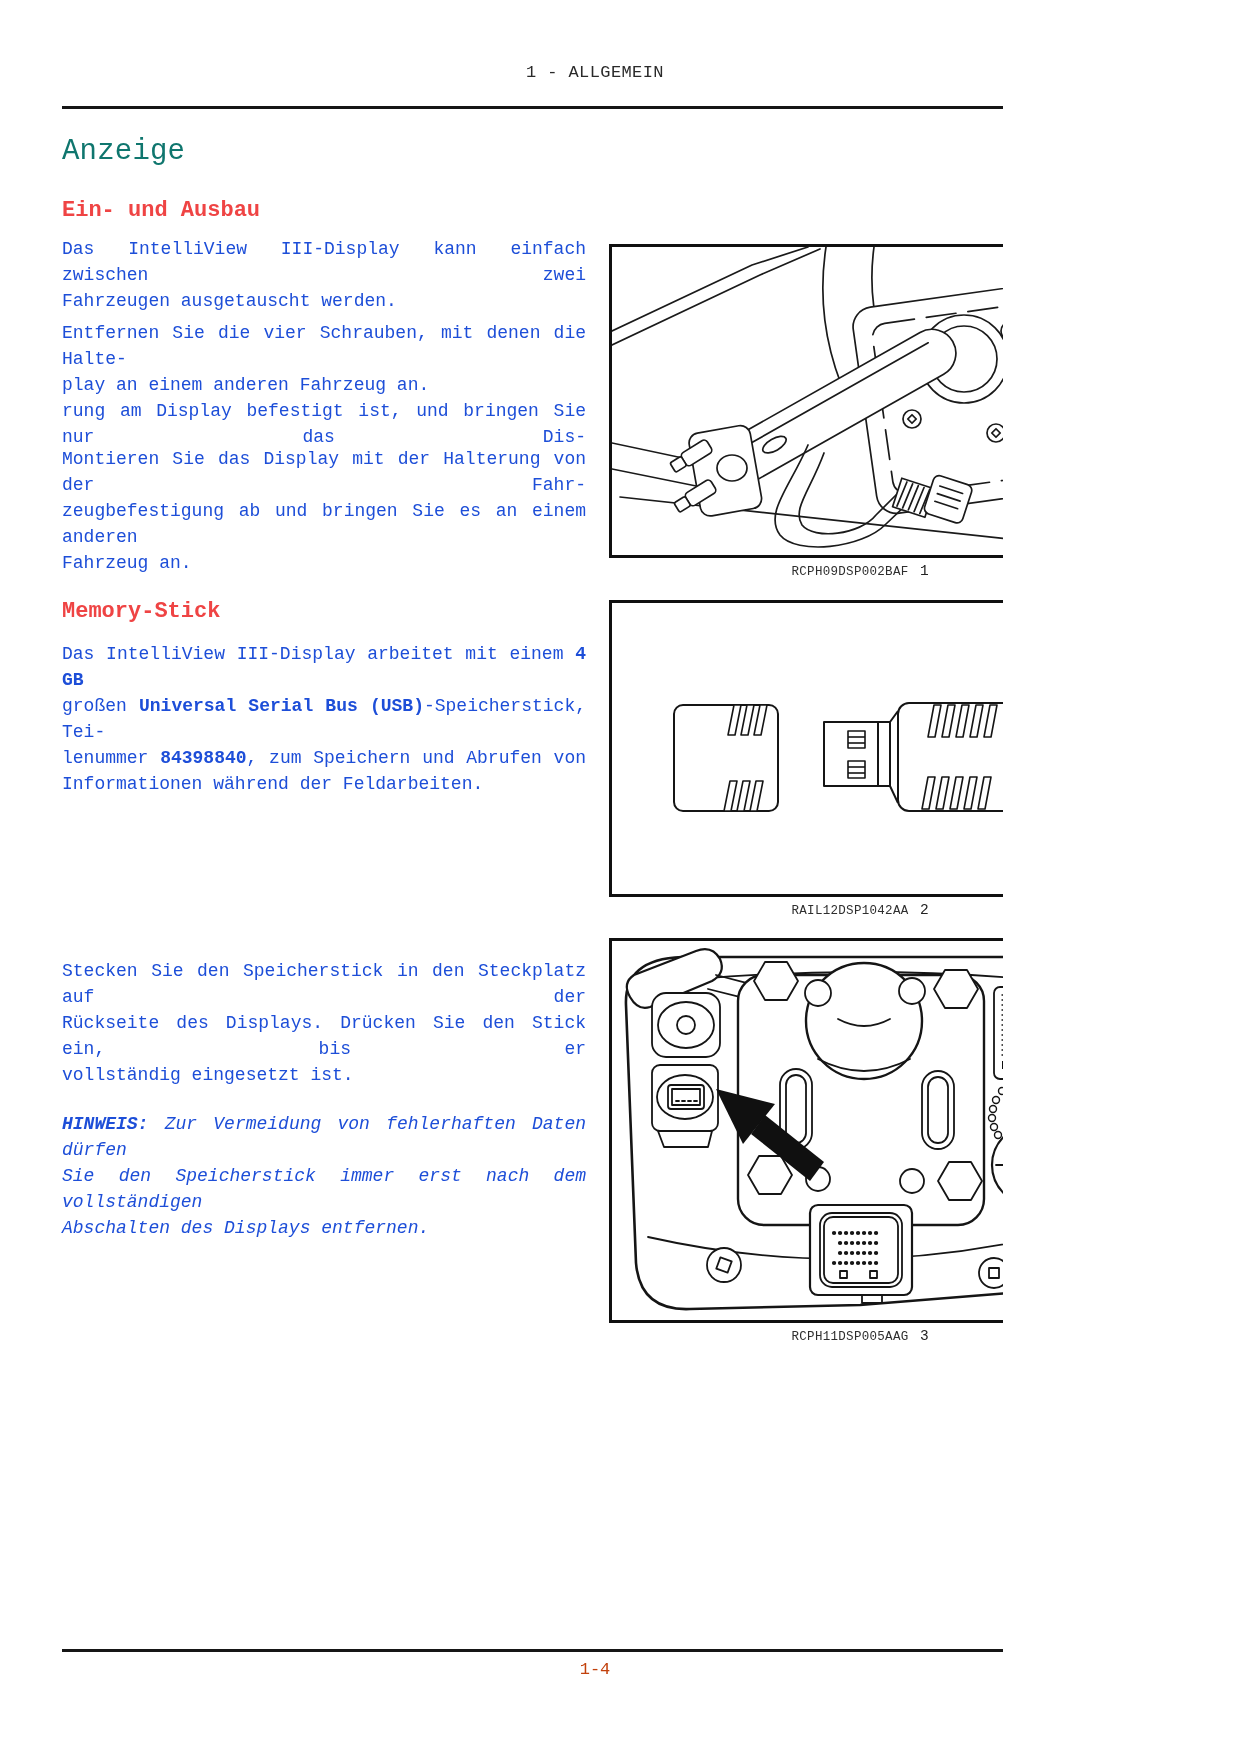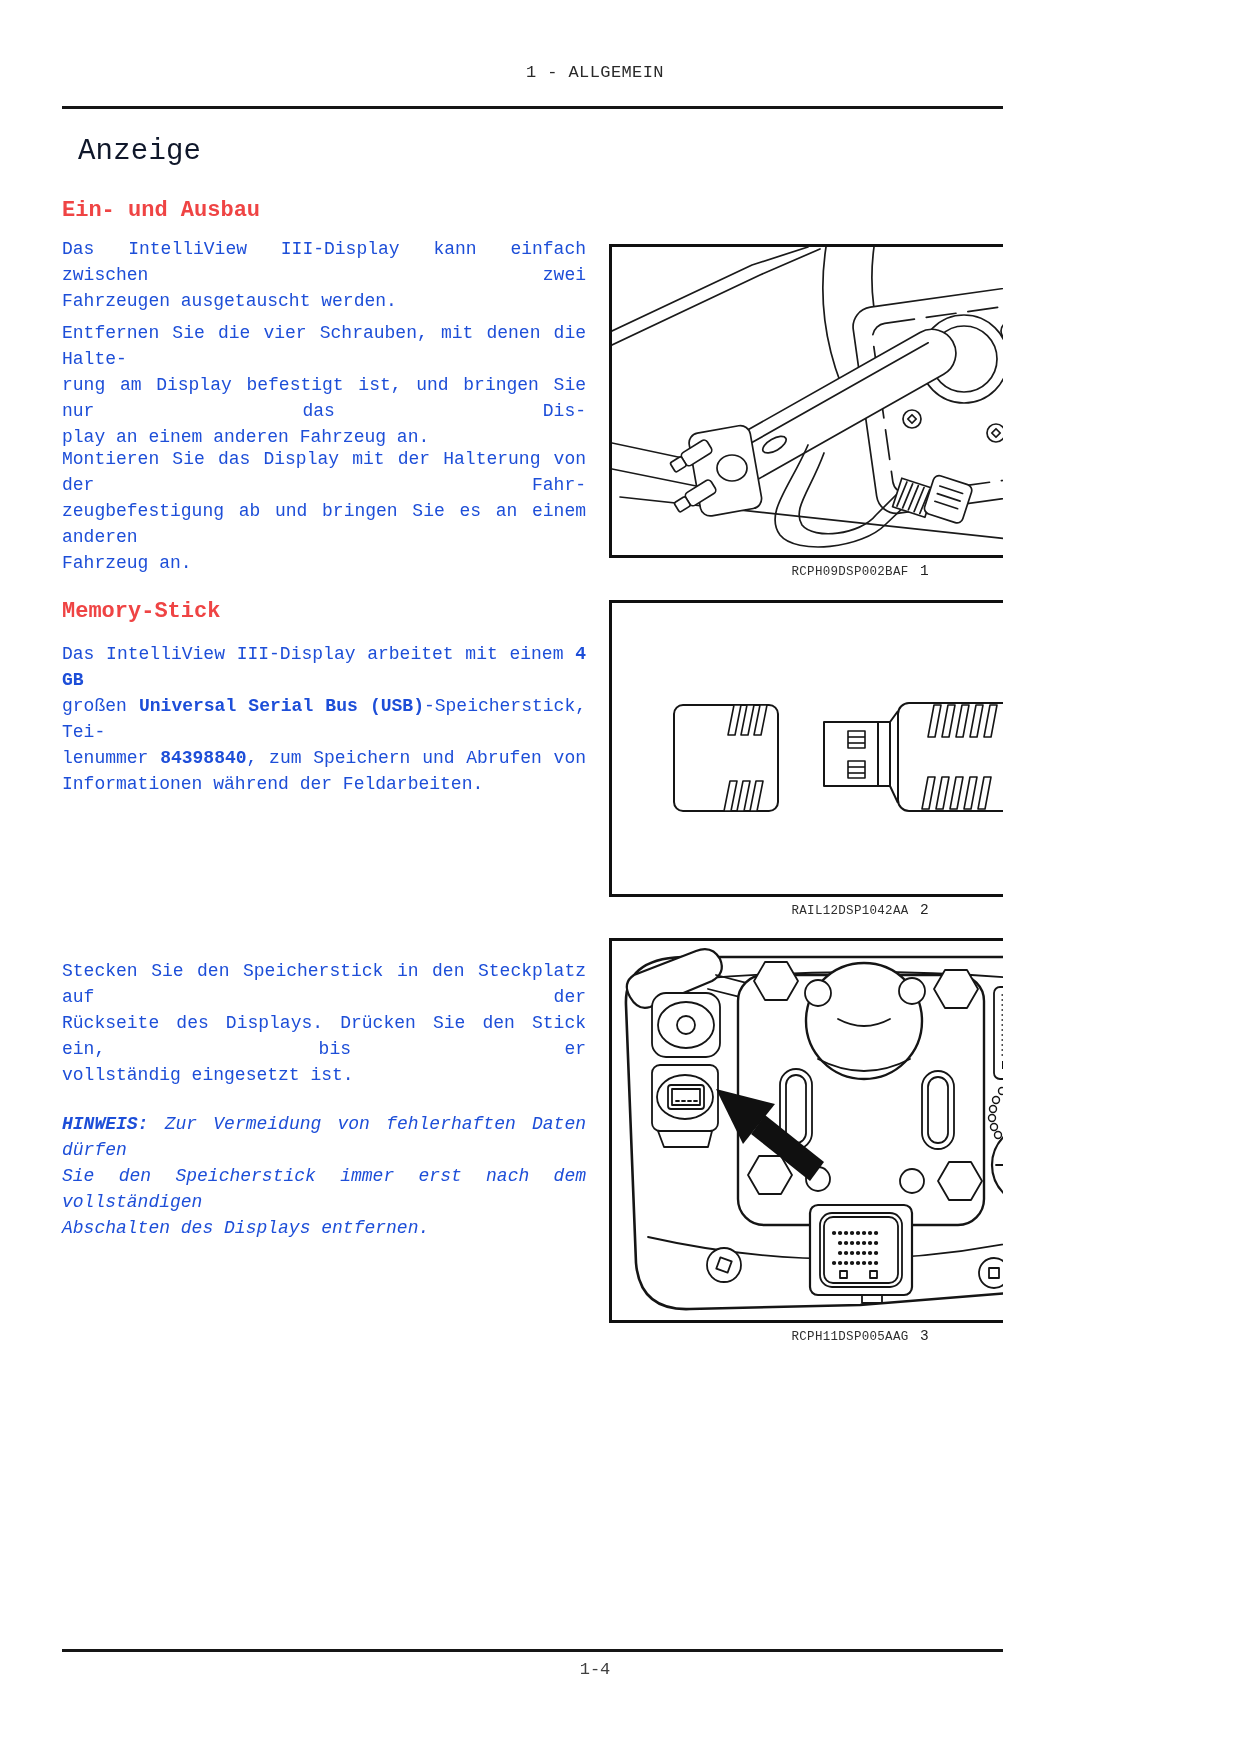--- a/index.html
+++ b/index.html
@@ -9,25 +9,25 @@
   }
   .hdr-text{
     position:absolute;left:62px;top:63px;width:1066px;text-align:center;
     font-size:17px;letter-spacing:.4px;color:#2a2a2a;
   }
   .rule{position:absolute;left:62px;width:1066px;height:3px;background:#161616;}
   .rule.top{top:106px;}
   .rule.bottom{top:1649px;}
   .ftr-text{
     position:absolute;left:62px;top:1660px;width:1066px;text-align:center;
-    font-size:17px;color:#404040;
+    font-size:17px;color:#c2410c;
   }
   .doc-title{
-    position:absolute;left:78px;top:135px;font-size:29px;font-weight:400;
-    letter-spacing:.2px;color:#0f172a;
+    position:absolute;left:62px;top:135px;font-size:29px;font-weight:400;
+    letter-spacing:.2px;color:#0f766e;
   }
   .sec-heading{
     position:absolute;left:62px;font-size:22px;font-weight:700;color:#ef4444;
   }
   .para{
     position:absolute;left:62px;width:524px;font-size:18px;line-height:26px;color:#1d4ed8;
   }
   .para .tline{text-align:left;}
   .para .tline.just{text-align:justify;text-align-last:justify;-moz-text-align-last:justify;}
   .para .b{font-weight:700;}
@@ -55,22 +55,22 @@
 
   <div class="doc-title">Anzeige</div>
 
   <div class="sec-heading" style="top:198px">Ein- und Ausbau</div>
   <div class="para" style="top:236px">
       <div class="tline just"><span>Das IntelliView III-Display kann einfach zwischen zwei</span></div>
       <div class="tline"><span>Fahrzeugen ausgetauscht werden.</span></div>
     </div>
   <div class="para" style="top:320px">
       <div class="tline just"><span>Entfernen Sie die vier Schrauben, mit denen die Halte-</span></div>
+      <div class="tline"><span>play an einem anderen Fahrzeug an.</span></div>
       <div class="tline just"><span>rung am Display befestigt ist, und bringen Sie nur das Dis-</span></div>
-      <div class="tline"><span>play an einem anderen Fahrzeug an.</span></div>
     </div>
   <div class="para" style="top:446px">
       <div class="tline just"><span>Montieren Sie das Display mit der Halterung von der Fahr-</span></div>
       <div class="tline just"><span>zeugbefestigung ab und bringen Sie es an einem anderen</span></div>
       <div class="tline"><span>Fahrzeug an.</span></div>
     </div>
 
   <div class="sec-heading" style="top:599px">Memory-Stick</div>
   <div class="para" style="top:641px">
       <div class="tline just"><span>Das IntelliView III-Display arbeitet mit einem </span><span class="b">4 GB</span></div>

